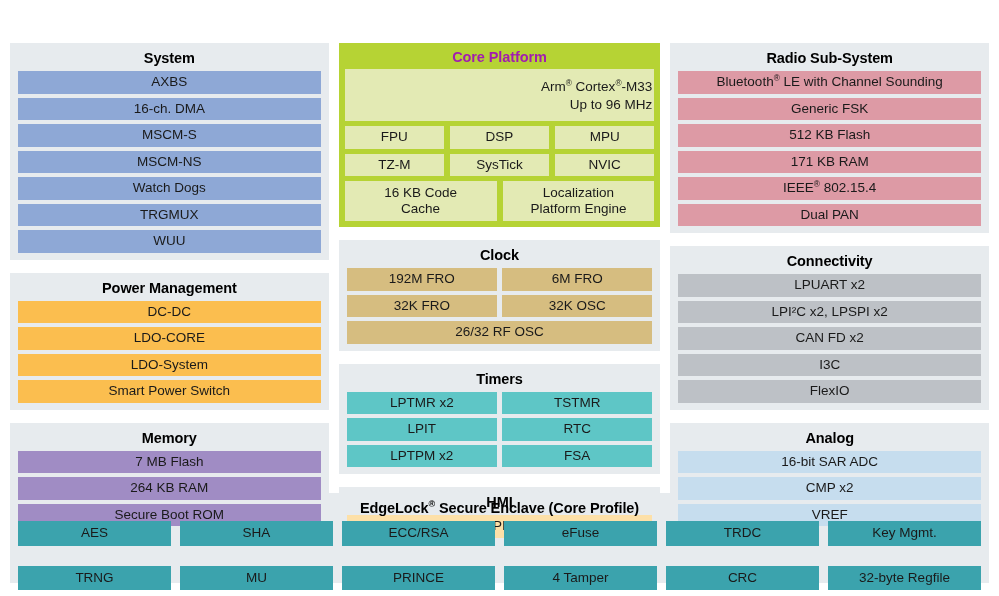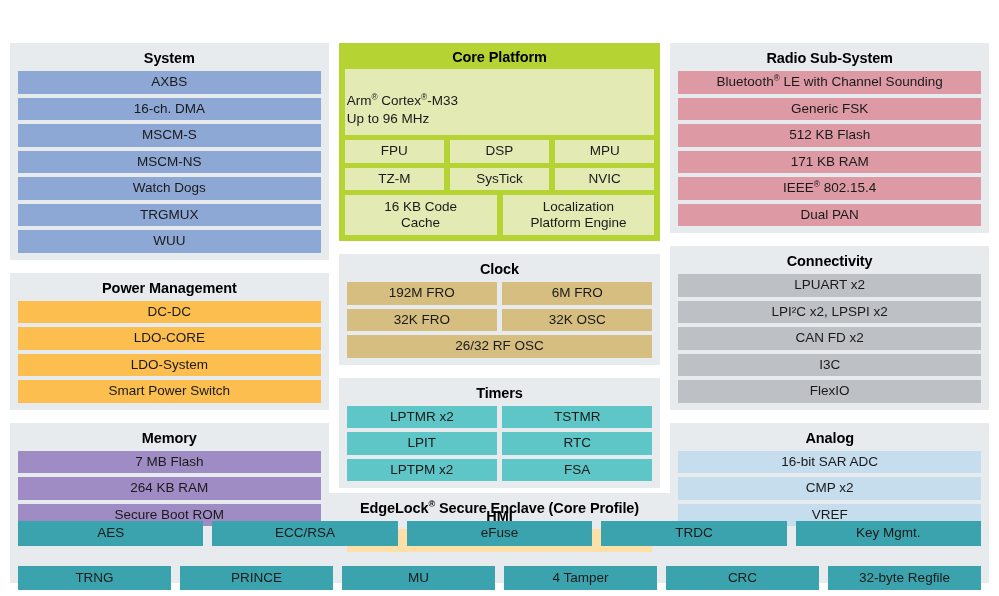--- a/index.html
+++ b/index.html
@@ -59,29 +59,29 @@
   .c-gray    { background: #bdc1c6; }
   .c-lblue   { background: #c6ddee; }
   .c-dteal   { background: #3ba3ad; }
   .c-green   { background: #e3eab4; }
 
   
   .panel.core {
     background: #b6d334;
     padding: 4px 6px 6px 6px;
   }
-  .panel.core .panel-title { color: #000000; padding: 2px 0 4px 0; text-align: center; }
+  .panel.core .panel-title { color: #a21caf; padding: 2px 0 4px 0; text-align: center; }
   .panel.core .rows { gap: 5px; }
   .panel.core .row { gap: 6px; }
   .core-cpu {
     background: #e3eab4;
-    text-align: left;
+    text-align: right;
     font-size: 13.5px;
     color: #1a1a1a;
-    padding: 23px 2px 8px 2px;
+    padding: 9px 2px 8px 2px;
     line-height: 1.3;
   }
 
   
   .enclave {
     background: #e7ebee;
     margin-top: 11px;
     padding: 5px 8px 8px 8px;
     height: 90px;
   }
@@ -303,29 +303,30 @@
       </div>
 
     </div>
   </div>
 
   <div class="enclave">
     <div class="panel-title">EdgeLock<sup>®</sup> Secure Enclave (Core Profile)</div>
     <div class="rows">
       <div class="row">
         <div class="cell c-dteal">AES</div>
+        <div class="cell c-dteal">SHA</div>
         <div class="cell c-dteal">ECC/RSA</div>
         <div class="cell c-dteal">eFuse</div>
         <div class="cell c-dteal">TRDC</div>
         <div class="cell c-dteal">Key Mgmt.</div>
       </div>
       <div class="row">
         <div class="cell c-dteal">TRNG</div>
+        <div class="cell c-dteal">MU</div>
         <div class="cell c-dteal">PRINCE</div>
-        <div class="cell c-dteal">MU</div>
         <div class="cell c-dteal">4 Tamper</div>
         <div class="cell c-dteal">CRC</div>
         <div class="cell c-dteal">32-byte Regfile</div>
       </div>
     </div>
   </div>
 
 </div>
 
 </body></html>

